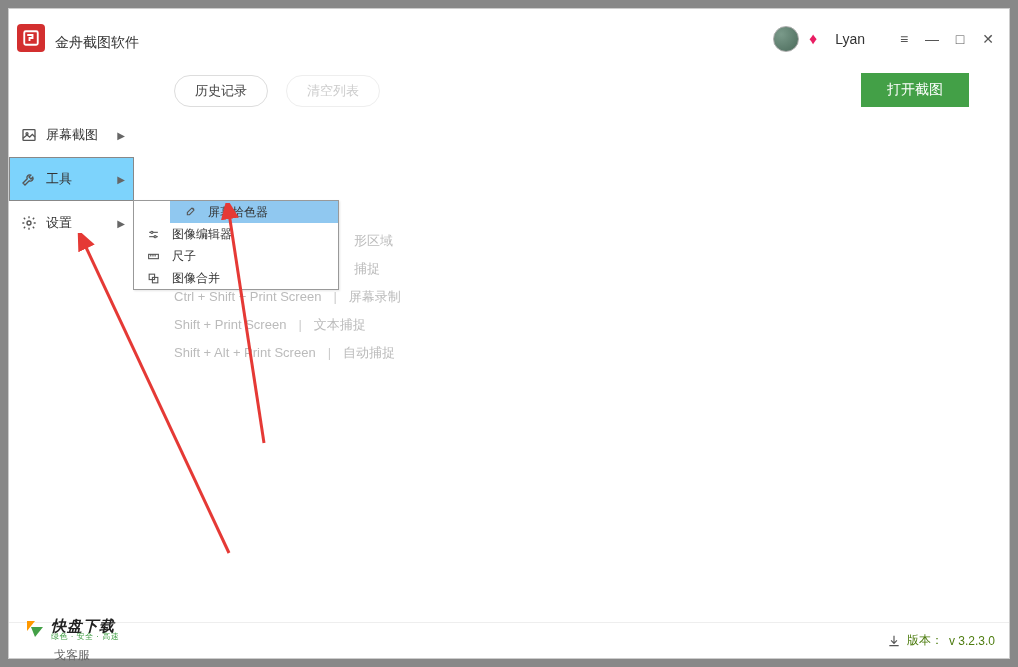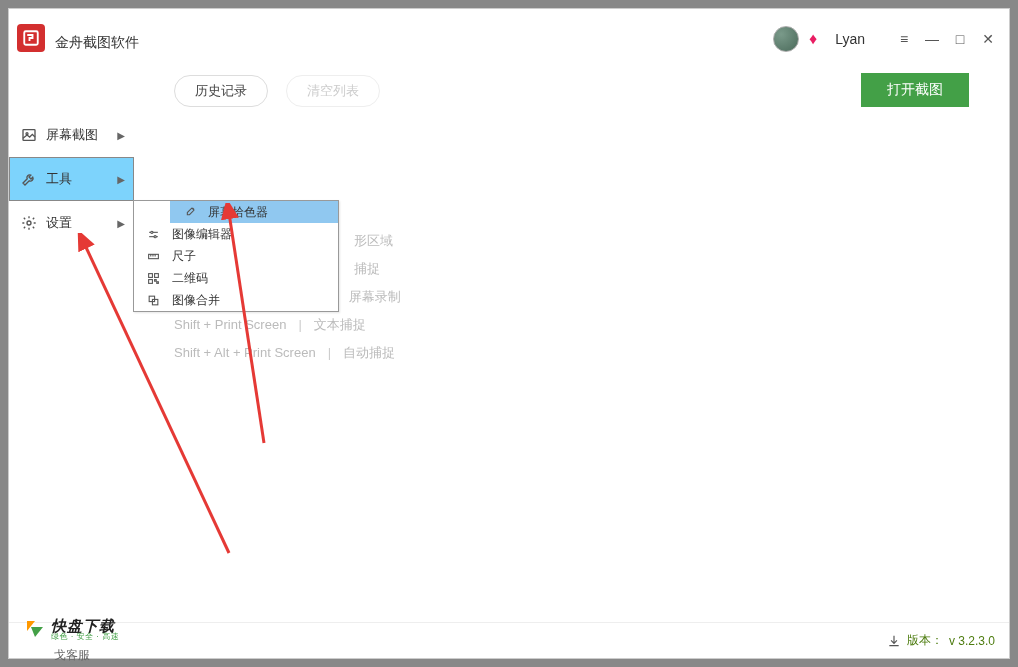--- a/index.html
+++ b/index.html
@@ -140,32 +140,20 @@
       <div class="submenu-item">
         <span class="sub-icon">
           <svg width="13" height="13" viewBox="0 0 24 24" fill="none" stroke="currentColor" stroke-width="2">
               <rect x="3" y="8" width="18" height="8"></rect>
               <line x1="7" y1="8" x2="7" y2="12"></line>
               <line x1="11" y1="8" x2="11" y2="12"></line>
               <line x1="15" y1="8" x2="15" y2="12"></line>
             </svg>
         </span>
         <span>尺子</span>
-      </div>
-      <div class="submenu-item">
-        <span class="sub-icon">
-          <svg width="13" height="13" viewBox="0 0 24 24" fill="none" stroke="currentColor" stroke-width="2">
-              <rect x="3" y="3" width="7" height="7"></rect>
-              <rect x="14" y="3" width="7" height="7"></rect>
-              <rect x="3" y="14" width="7" height="7"></rect>
-              <rect x="14" y="14" width="3" height="3"></rect>
-              <rect x="18" y="18" width="3" height="3"></rect>
-            </svg>
-        </span>
-        <span>二维码</span>
       </div>
       <div class="submenu-item">
         <span class="sub-icon">
           <svg width="13" height="13" viewBox="0 0 24 24" fill="none" stroke="currentColor" stroke-width="2">
               <rect x="4" y="4" width="10" height="10"></rect>
               <rect x="10" y="10" width="10" height="10"></rect>
             </svg>
         </span>
         <span>图像合并</span>
       </div>

